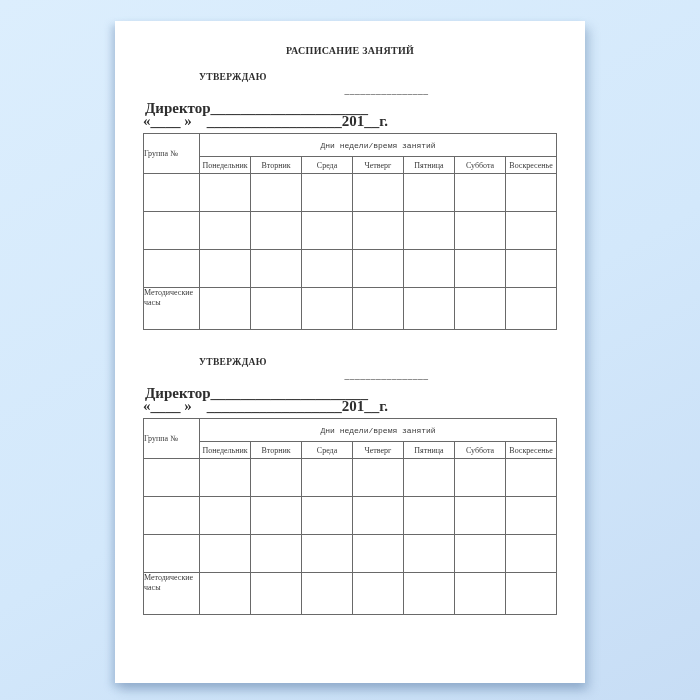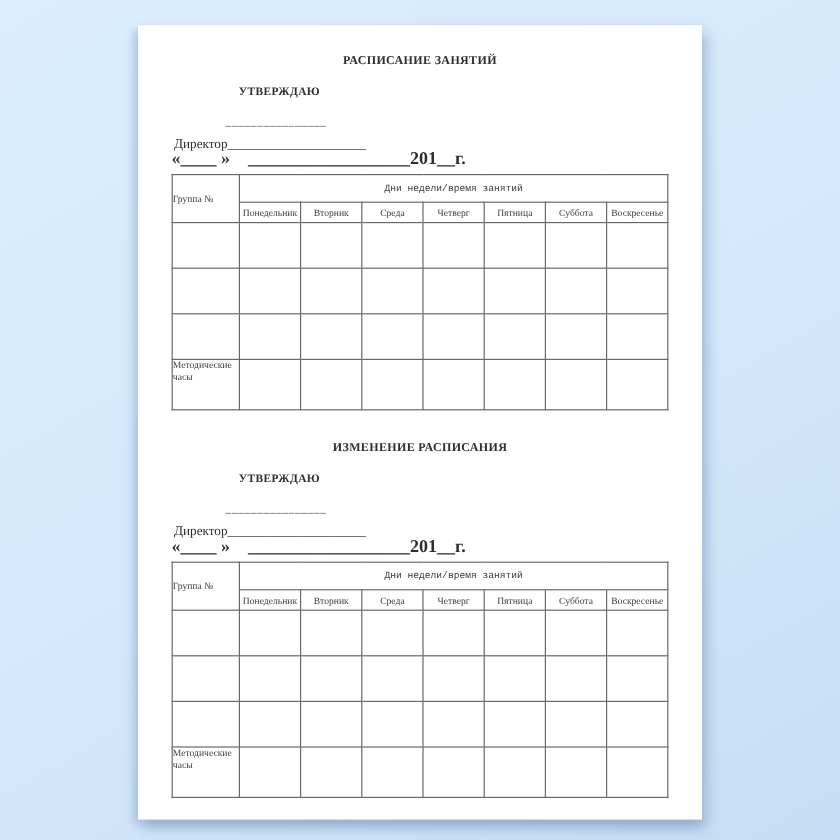--- a/index.html
+++ b/index.html
@@ -25,24 +25,24 @@
   .doc-title {
     text-align: center; font-weight: bold;
     font-size: 10px; line-height: 12px; letter-spacing: 0.3px;
   }
   .approve-label {
     font-weight: bold; font-size: 9.5px; line-height: 12px;
     margin: 14px 0 0 84px; letter-spacing: 0.3px;
   }
   .approve-blank {
     font-size: 9.5px; line-height: 10px;
-    margin: 14px 0 0 73px; letter-spacing: 0.5px;
+    margin: 2px 0 0 73px; letter-spacing: 0.5px; text-align: center;
   }
   .director-line {
-    font-weight: normal; font-size: 11px; line-height: 13px;
+    font-weight: bold; font-size: 15px; line-height: 13px;
     margin: 7px 0 0 30px;
   }
   .date-line {
     font-weight: bold; font-size: 15px; line-height: 13px;
     margin: 0 0 0 28px; white-space: pre;
   }
   .section-2 { margin-top: 26px; }
   table.sched {
     border-collapse: collapse; table-layout: fixed;
     width: 413px; margin: 5px 0 0 28px;
@@ -138,21 +138,20 @@
               <td></td>
               <td></td>
               <td></td>
               <td></td>
           </tr>
         </tbody>
       </table>
     </div>
 
     <div class="section section-2">
-      <div class="doc-title">ИЗМЕНЕНИЕ РАСПИСАНИЯ</div>
       <div class="approve-label">УТВЕРЖДАЮ</div>
       <div class="approve-blank">________________</div>
       <div class="director-line">Директор_____________________</div>
       <div class="date-line">«____ »    __________________201__г.</div>
 
       <table class="sched">
         <colgroup>
             <col class="c-group">
             <col class="c-day">
             <col class="c-day">

